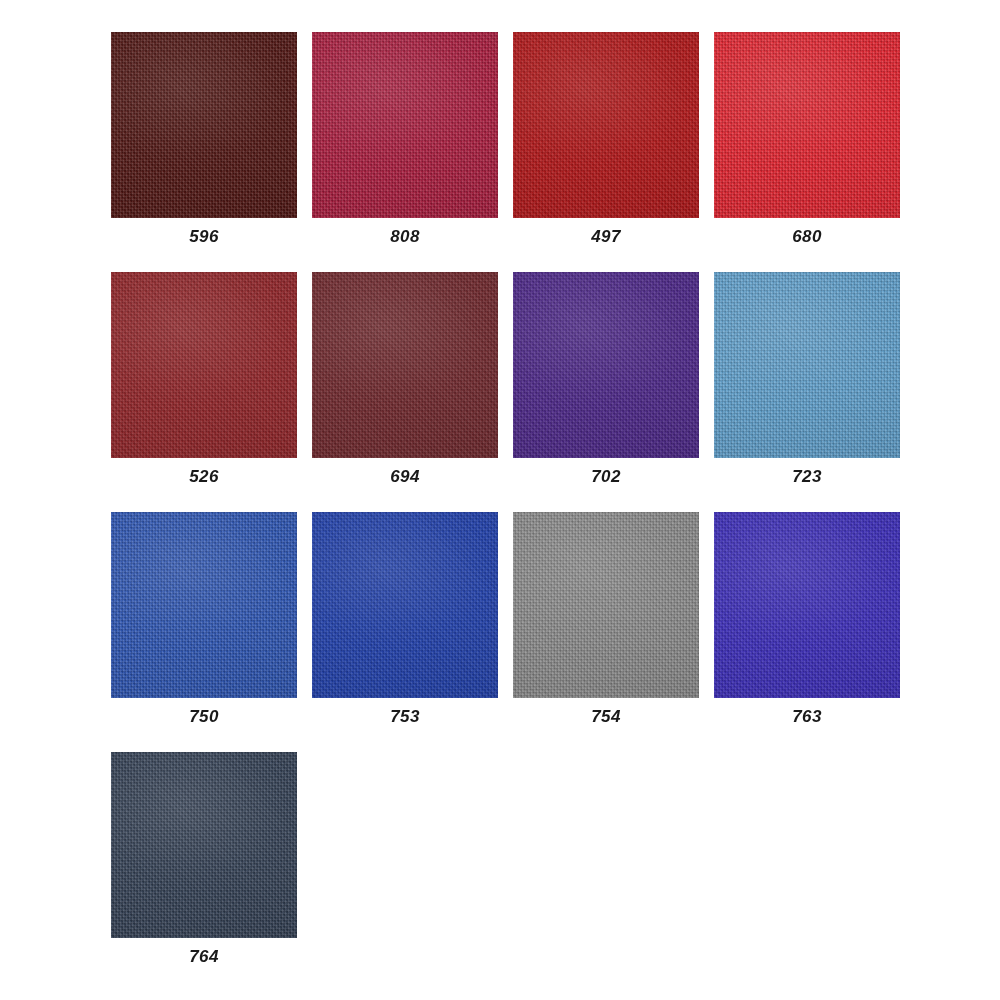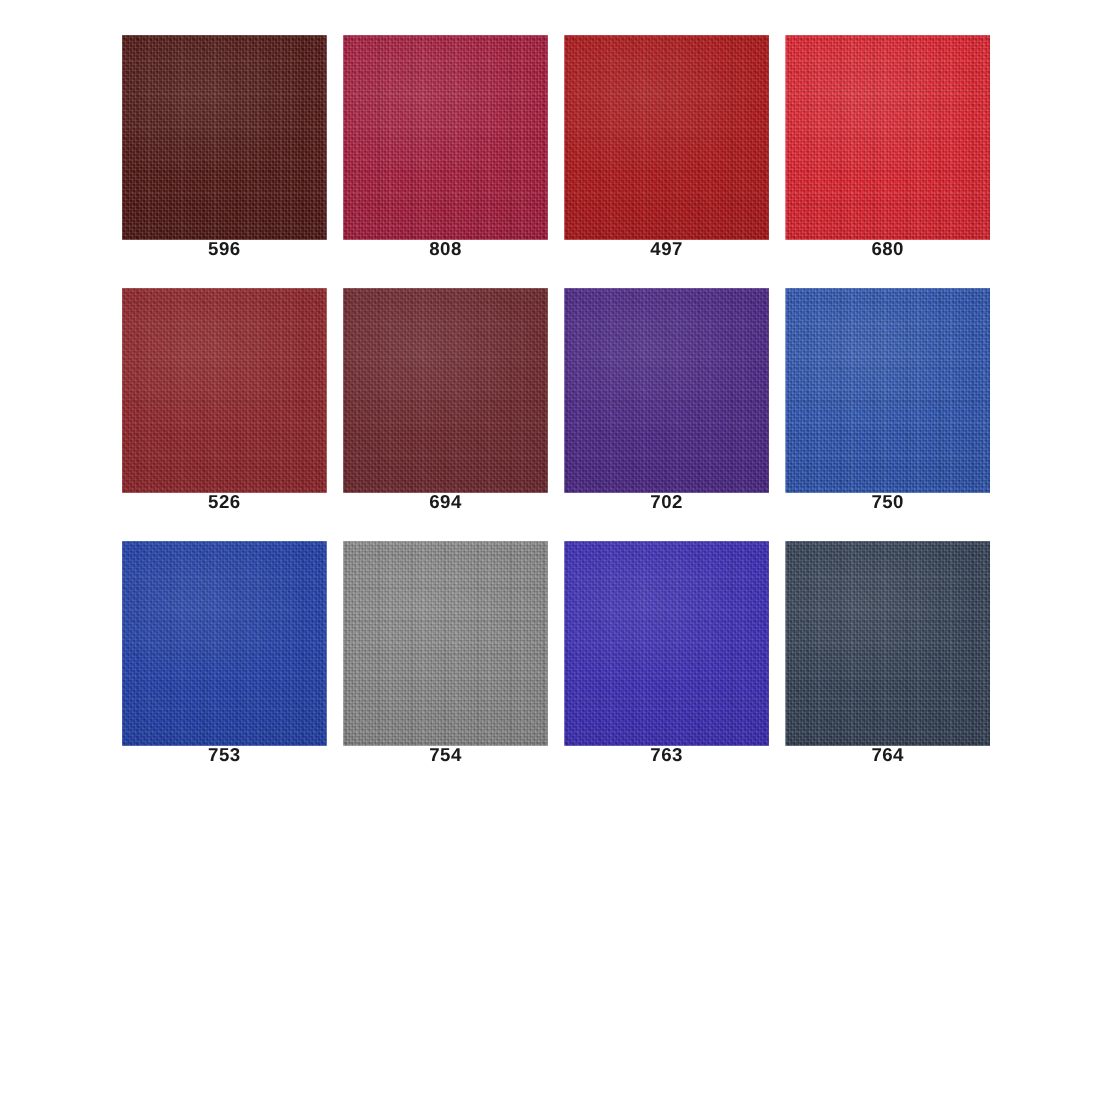--- a/index.html
+++ b/index.html
@@ -164,28 +164,30 @@
         rgba(0,0,0,0.20) 90deg 180deg)
         0 0 / 4px 4px,
       repeating-linear-gradient(0deg,
         rgba(255,255,255,0.04) 0px,
         rgba(255,255,255,0.04) 1px,
         rgba(0,0,0,0.07) 1px,
         rgba(0,0,0,0.07) 3px);
   }
 
   .swatch-label {
+    margin-top: 10px;
     font-family: "Liberation Sans", sans-serif;
     font-size: 17px;
     font-weight: 700;
     color: #1a1a1a;
     letter-spacing: 0.4px;
     line-height: 1;
     text-align: center;
     user-select: none;
+    font-style: italic;
   }
 </style>
 </head>
 <body>
 
 <div id="swatch-sheet">
   <div class="swatch-grid">
       <div class="swatch-cell">
         <div class="swatch-chip tex-birdseye" style="background-color: rgb(78, 19, 16);"></div>
         <div class="swatch-label">596</div>
@@ -208,20 +210,24 @@
       </div>
       <div class="swatch-cell">
         <div class="swatch-chip tex-fine" style="background-color: rgb(109, 38, 43);"></div>
         <div class="swatch-label">694</div>
       </div>
       <div class="swatch-cell">
         <div class="swatch-chip tex-fine" style="background-color: rgb(74, 37, 133);"></div>
         <div class="swatch-label">702</div>
       </div>
       <div class="swatch-cell">
+        <div class="swatch-chip tex-speckle" style="background-color: rgb(93, 157, 201);"></div>
+        <div class="swatch-label">723</div>
+      </div>
+      <div class="swatch-cell">
         <div class="swatch-chip tex-dense" style="background-color: rgb(42, 82, 176);"></div>
         <div class="swatch-label">750</div>
       </div>
       <div class="swatch-cell">
         <div class="swatch-chip tex-fine" style="background-color: rgb(31, 62, 168);"></div>
         <div class="swatch-label">753</div>
       </div>
       <div class="swatch-cell">
         <div class="swatch-chip tex-birdseye"></div>
         <div class="swatch-label">754</div>

